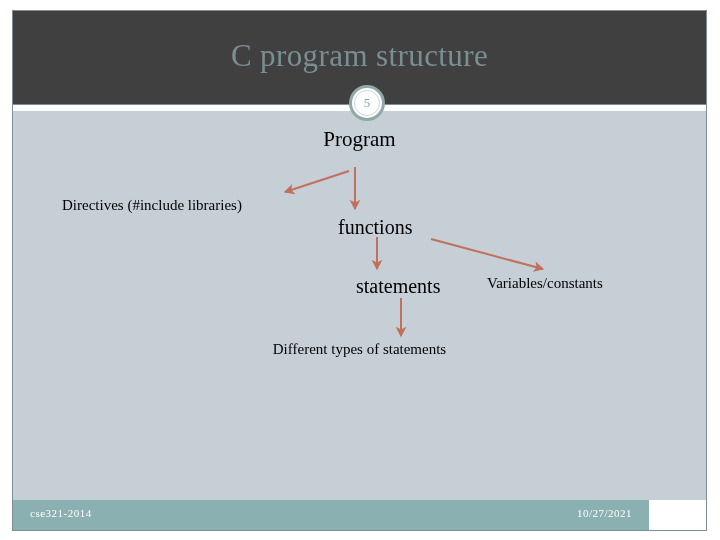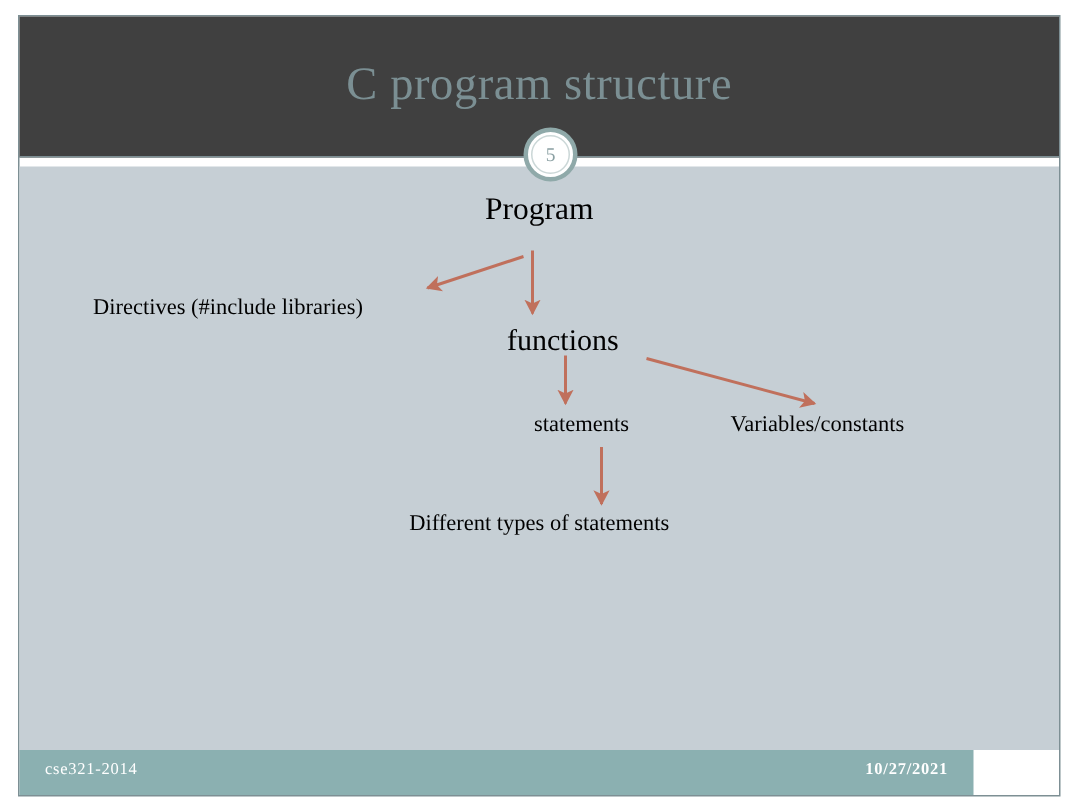--- a/index.html
+++ b/index.html
@@ -133,21 +133,21 @@
     font-size: 15px;
   }
   #node-functions {
     left: 325px;
     top: 105px;
     font-size: 20px;
   }
   #node-statements {
     left: 343px;
     top: 164px;
-    font-size: 15px;
+    font-size: 20px;
   }
   #node-variables {
     left: 474px;
     top: 164px;
     font-size: 15px;
   }
 
   #node-different-types {
     left: 0;
     top: 230px;
@@ -193,21 +193,20 @@
     letter-spacing: 0.5px;
   }
   #footer-right {
     position: absolute;
     right: 17px;
     top: 7px;
     font-family: "Liberation Serif", serif;
     font-size: 11px;
     color: #ffffff;
     letter-spacing: 0.5px;
-    font-weight: bold;
   }
 </style>
 </head>
 <body>
 
 <div id="slide">
 
   <div id="slide-frame"></div>
 
   <div id="title-zone">

